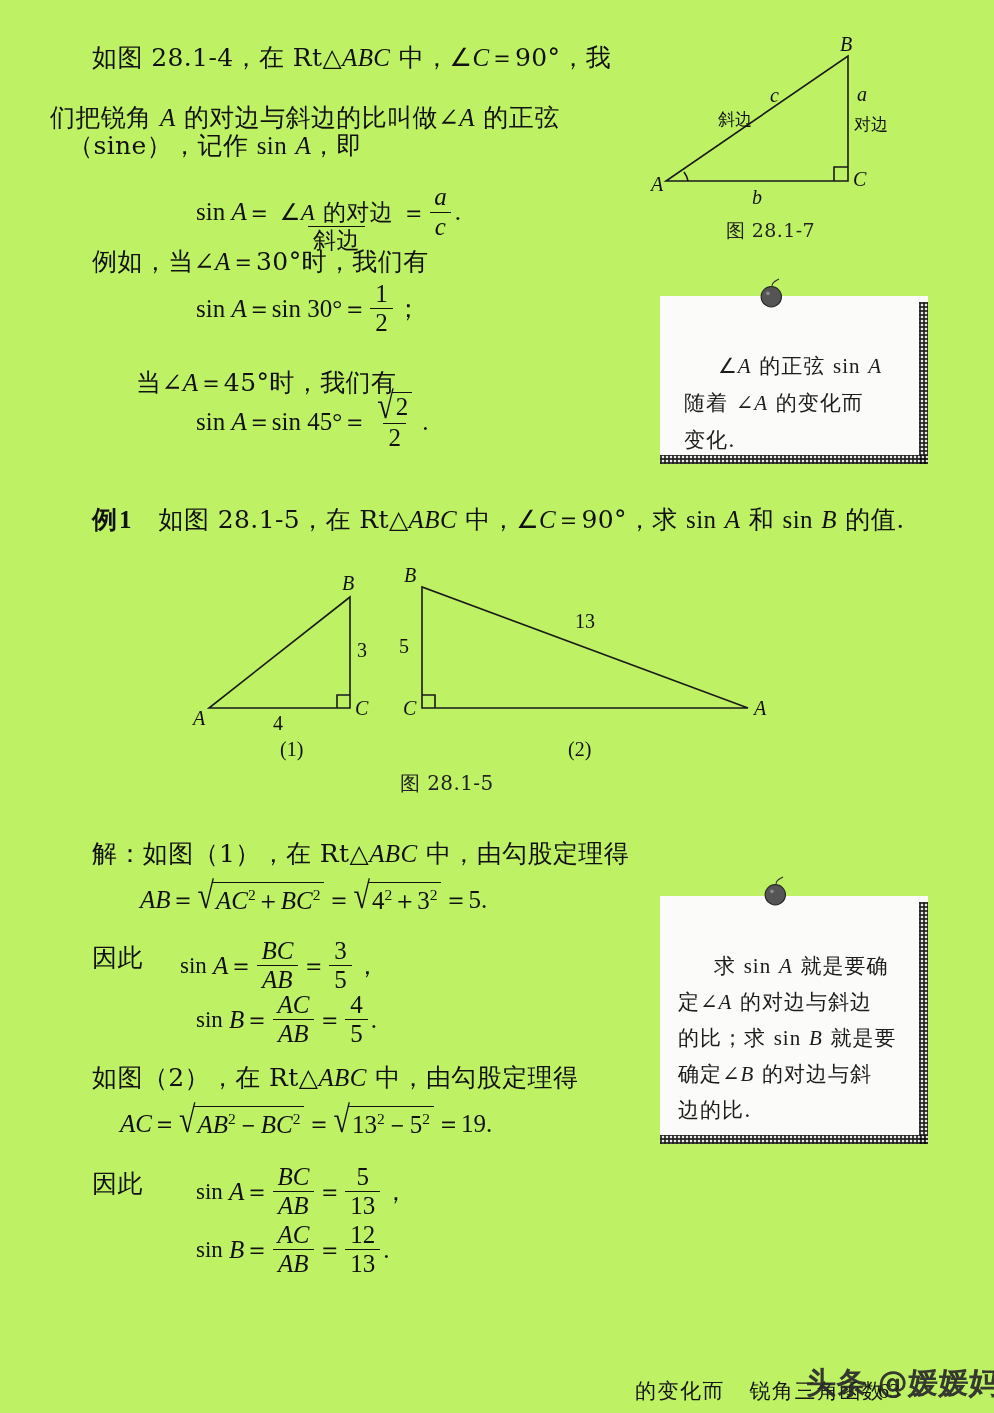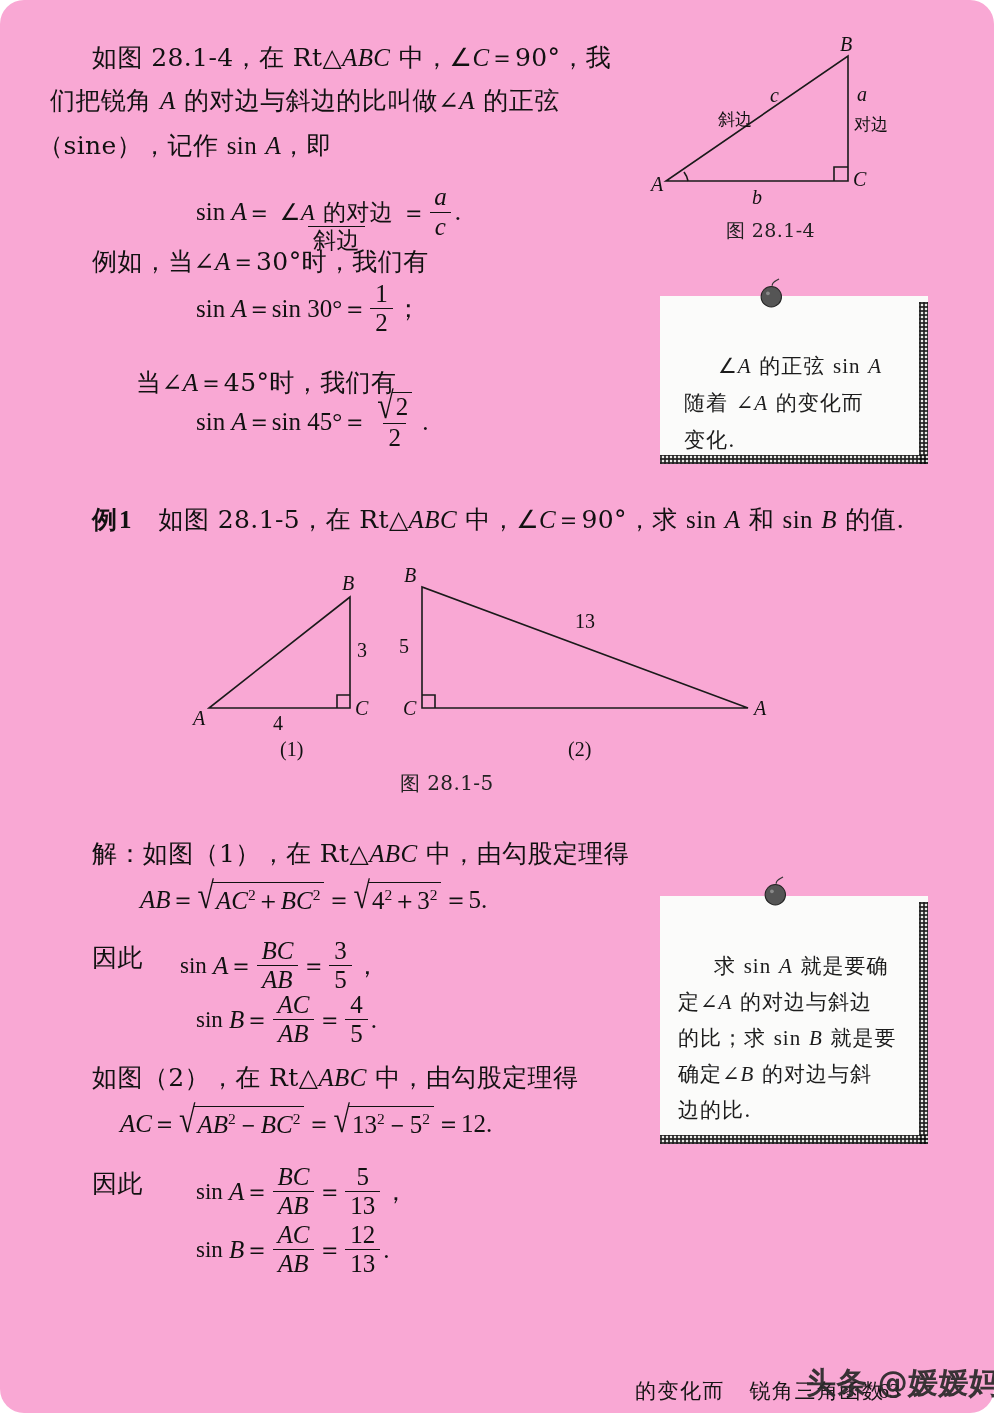--- a/index.html
+++ b/index.html
@@ -11,22 +11,21 @@
     width: 994px;
     height: 1413px;
     position: relative;
     font-family: "Liberation Serif", "DejaVu Serif", serif;
     color: #1a1a1a;
     overflow: hidden;
   }
   .page {
     position: absolute;
     inset: 0;
-    background: #f9a8d4;
-    border-radius: 24px;
+    background: #bef264;
   }
 
   
   .abs { position: absolute; }
   .cn {
     font-family: "DejaVu Serif", "Liberation Serif", serif;
     letter-spacing: 0.4px;
   }
   .body-text {
     font-size: 25px;
@@ -143,25 +142,25 @@
 </style>
 </head>
 <body>
 
 <div class="page">
 
   <div class="abs body-text cn" style="left:92px; top:36px;">
     <span>如图 28.1-4，在 Rt</span><span class="mr">△</span><span class="mi">ABC</span><span> 中，</span><span class="mr">∠</span><span class="mi">C</span><span>＝90°，我</span>
   </div>
 
-  <div class="abs body-text cn" style="left:50px; top:79px;text-align:center;">
+  <div class="abs body-text cn" style="left:50px; top:96px;text-align:center;">
     <span>们把锐角 </span><span class="mi">A</span><span> 的对边与斜边的比叫做∠</span><span class="mi">A</span><span> 的正弦</span>
   </div>
 
-  <div class="abs body-text cn" style="left:38px; top:124px;">
+  <div class="abs body-text cn" style="left:68px; top:124px;">
     <span>（sine），记作 </span><span class="mr">sin</span>&nbsp;<span class="mi">A</span><span>，即</span>
   </div>
 
   <div class="eq" style="left:196px; top:172px;">
     <span class="mr">sin</span>&nbsp;<span class="mi">A</span>
     <span>＝</span>
     <span class="frac">
       <span class="num cn" style="font-size:23px;margin-top:28px;"><span class="mr">∠</span><span class="mi">A</span><span> 的对边</span></span>
       <span class="den cn" style="font-size:23px;">斜边</span>
     </span>
@@ -220,21 +219,21 @@
       <path class="stroke" d="M40,147 A22,22 0 0,0 36,138" stroke-width="1.2"></path>
       <text class="lbl" x="3" y="157">A</text>
       <text class="lbl" x="205" y="152">C</text>
       <text class="lbl" x="192" y="17">B</text>
       <text class="lbl" x="122" y="68">c</text>
       <text class="lbl" x="104" y="170">b</text>
       <text class="lbl" x="209" y="67">a</text>
       <text class="lbl-cn" x="70" y="91">斜边</text>
       <text class="lbl-cn" x="206" y="96">对边</text>
     </svg>
-    <div class="fig-caption cn" style="left:78px; top:184px;">图 28.1-4</div>
+    <div class="fig-caption cn" style="left:78px; top:184px;">图 28.1-7</div>
   </div>
 
   <div class="note" style="left:660px; top:296px; width:268px; height:168px;">
     <div class="edge-r"></div>
     <div class="edge-b"></div>
     <svg class="bomb" style="left:96px; top:-18px;" viewBox="0 0 40 40">
       <path d="M19 9 C19 4, 25 3, 27 1" stroke="#333" stroke-width="1.4" fill="none"></path>
       <circle cx="18" cy="22" r="12" fill="#555"></circle>
       <circle cx="18" cy="22" r="12" fill="none" stroke="#222" stroke-width="1.2"></circle>
       <circle cx="14" cy="18" r="2.2" fill="#8a8a8a"></circle>
@@ -333,21 +332,21 @@
     <span>＝</span>
     <span class="sqrt">
         <span class="radical">√</span>
         <span class="radicand"><span class="mi">AB</span><sup class="exp">2</sup><span>－</span><span class="mi">BC</span><sup class="exp">2</sup></span>
       </span>
     <span>＝</span>
     <span class="sqrt">
         <span class="radical">√</span>
         <span class="radicand"><span class="mr">13</span><sup class="exp">2</sup><span>－</span><span class="mr">5</span><sup class="exp">2</sup></span>
       </span>
-    <span class="mr">＝12.</span>
+    <span class="mr">＝19.</span>
   </div>
 
   <div class="abs body-text cn" style="left:92px; top:1162px;">因此</div>
   <div class="eq" style="left:196px; top:1164px;">
     <span class="mr sm">sin</span>&nbsp;<span class="mi">A</span>
     <span>＝</span>
     <span class="frac">
       <span class="num mi">BC</span>
       <span class="den mi">AB</span>
     </span>

